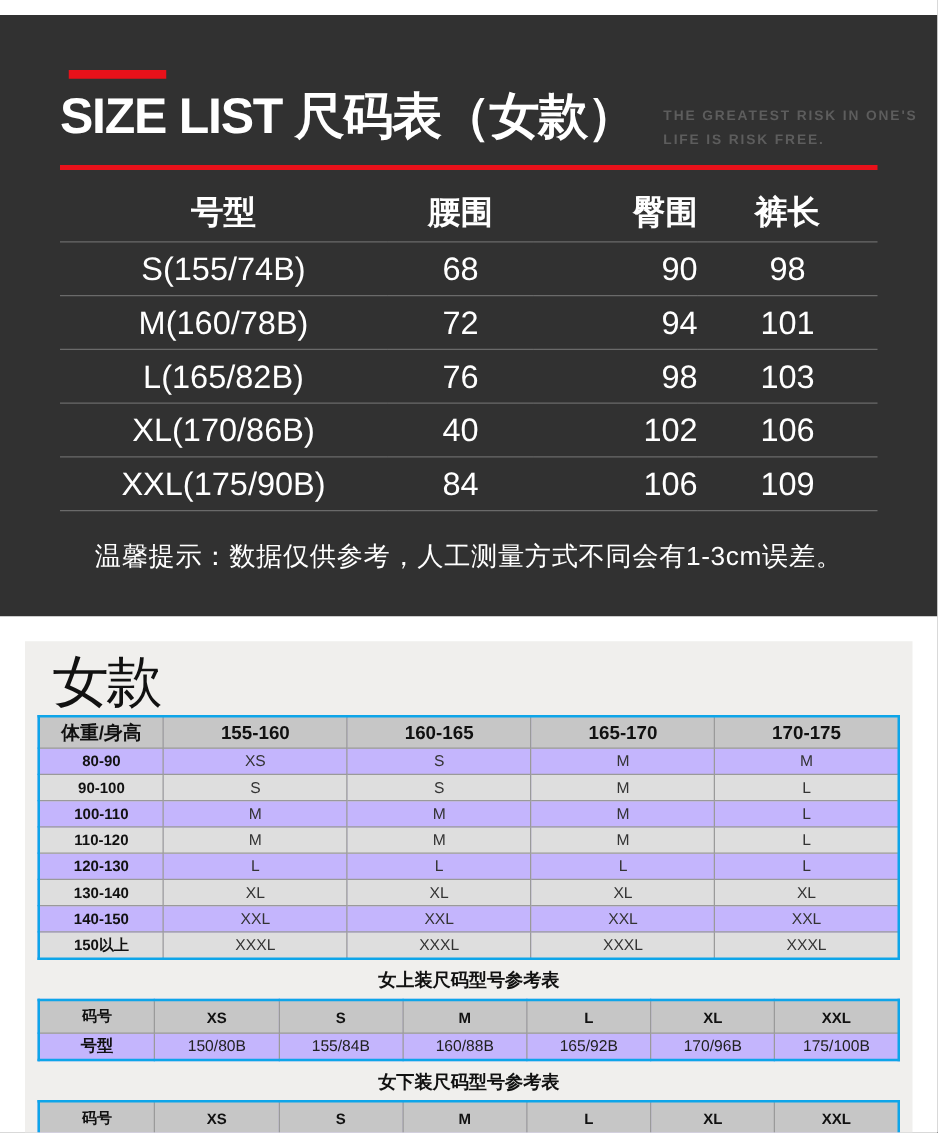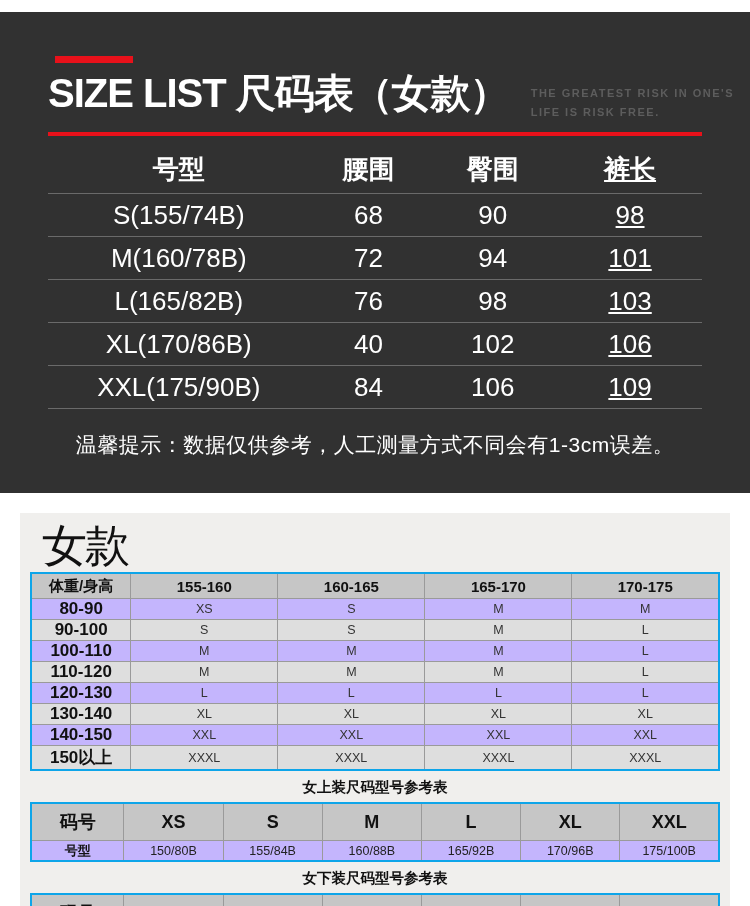--- a/index.html
+++ b/index.html
@@ -15,45 +15,45 @@
   .tagline { margin-left:22px; margin-top:12px; color:#5d5d5d; font-size:11px; font-weight:bold; letter-spacing:1.5px; line-height:1.75; white-space:nowrap; }
   .accent-line { height:4px; background:#e8111a; margin-top:9px; }
 
   table { border-collapse:collapse; }
   .dark-table { width:100%; margin-top:10px; table-layout:fixed; }
   .dark-table th, .dark-table td { text-align:center; color:#ffffff; border-bottom:1px solid rgba(255,255,255,0.28); }
   .dark-table th { font-size:26px; font-weight:bold; height:48px; }
   .dark-table td { font-size:26px; font-weight:normal; height:43px; }
   .dark-table th:nth-child(1), .dark-table td:nth-child(1) { width:40%; }
   .dark-table th:nth-child(2), .dark-table td:nth-child(2) { width:18%; }
-  .dark-table th:nth-child(3), .dark-table td:nth-child(3) { width:20%; }
-  .dark-table th:nth-child(4), .dark-table td:nth-child(4) { width:22%;text-decoration:underline; }
+  .dark-table th:nth-child(3), .dark-table td:nth-child(3) { width:20%;text-align:right; }
+  .dark-table th:nth-child(4), .dark-table td:nth-child(4) { width:22%; }
   .dark-notice { color:#ffffff; font-size:21px; text-align:center; margin-top:22px; letter-spacing:0.5px; }
 
   
   .light-panel { margin:20px 20px 0 20px; background:#f0efed; padding:10px 10px 16px 10px; }
   .woman-header { display:flex; align-items:flex-end; padding:2px 0 4px 12px; }
   .w-zh { font-size:45px; font-weight:normal; color:#111111; letter-spacing:-2px; line-height:0.95; }
   .w-stack { display:flex; flex-direction:column; margin-left:3px; padding-bottom:2px; }
   .w-en { font-family:"DejaVu Serif", serif; font-size:19px; font-weight:bold; color:#111111; letter-spacing:2px; line-height:1; }
   .w-sub { font-size:12.5px; font-weight:bold; color:#111111; letter-spacing:1px; line-height:1.15; }
 
   .ref-table { width:100%; border:2px solid #0ea5e9; background:#c4b5fd; table-layout:fixed; }
   .ref-table th, .ref-table td { border:1px solid #9a9a9a; text-align:center; }
   .ref-table thead th { background:#c6c6c6; color:#111111; font-weight:bold; }
 
   .ref-table.main thead th { font-size:15px; height:26px; }
   .ref-table.main td { font-size:12.5px; color:#333333; height:21px; }
-  .ref-table.main td:first-child { font-weight:bold; color:#111111; font-size:17px; }
+  .ref-table.main td:first-child { font-weight:bold; color:#111111; font-size:12px; }
   .ref-table.main th:first-child, .ref-table.main td:first-child { width:14.5%; }
   .ref-table.main tbody tr:nth-child(even) td { background:#dedede; }
 
   .tbl-title { text-align:center; font-size:14.5px; font-weight:bold; color:#111111; margin:7px 0 5px 0; }
 
-  .ref-table.small thead th { font-size:18px; height:37px; }
+  .ref-table.small thead th { font-size:12px; height:27px; }
   .ref-table.small td { font-size:12.5px; color:#222222; height:21px; }
   .ref-table.small td:first-child { font-weight:bold; color:#111111; font-size:13px; }
   .ref-table.small th:first-child, .ref-table.small td:first-child { width:13.5%; }
 </style>
 </head>
 <body>
 
 <div class="page">
 
   <section class="dark-panel">

